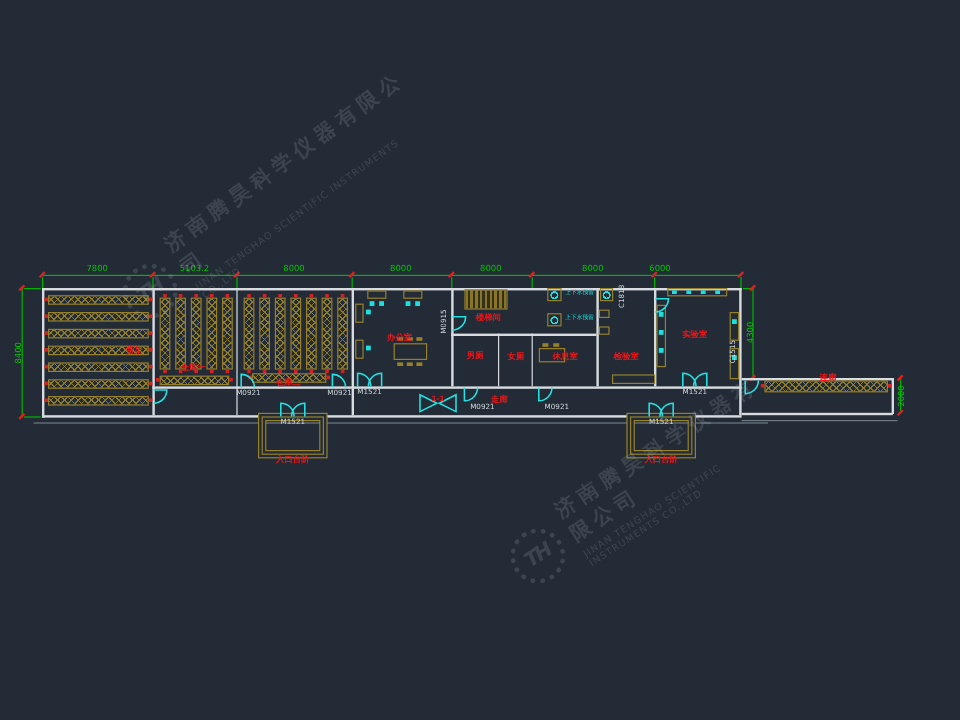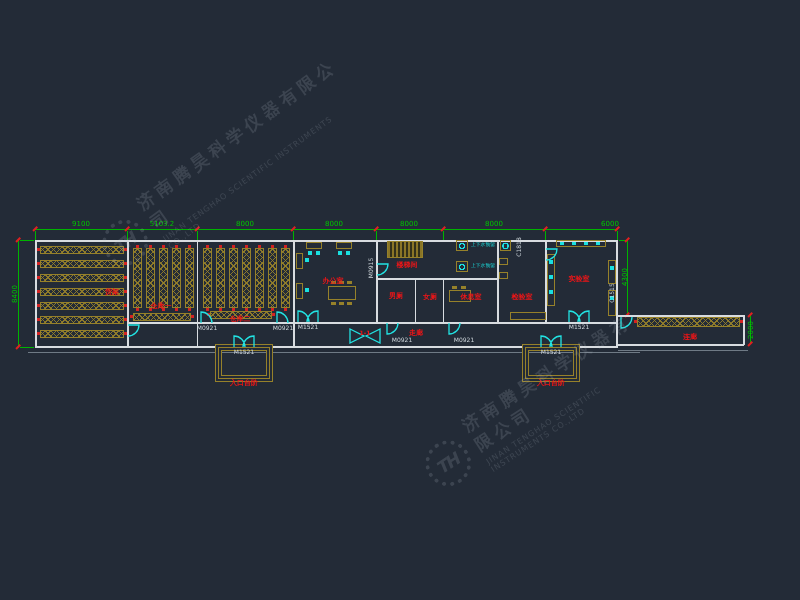--- a/index.html
+++ b/index.html
@@ -57,27 +57,27 @@
   <i class="dim" style="left:545px;top:231px;width:1px;height:9px"></i>
   <i class="dim" style="left:617px;top:231px;width:1px;height:9px"></i>
   <i class="tk" style="left:32px;top:228px"></i>
   <i class="tk" style="left:124px;top:228px"></i>
   <i class="tk" style="left:194px;top:228px"></i>
   <i class="tk" style="left:290px;top:228px"></i>
   <i class="tk" style="left:373px;top:228px"></i>
   <i class="tk" style="left:440px;top:228px"></i>
   <i class="tk" style="left:542px;top:228px"></i>
   <i class="tk" style="left:614px;top:228px"></i>
-  <span class="gl" style="left:81px;top:221px">9100</span>
+  <span class="gl" style="left:81px;top:221px">7800</span>
   <span class="gl" style="left:162px;top:221px">5103.2</span>
   <span class="gl" style="left:245px;top:221px">8000</span>
   <span class="gl" style="left:334px;top:221px">8000</span>
   <span class="gl" style="left:409px;top:221px">8000</span>
   <span class="gl" style="left:494px;top:221px">8000</span>
-  <span class="gl" style="left:610px;top:221px">6000</span>
+  <span class="gl" style="left:550px;top:221px">6000</span>
 
   <i class="dim" style="left:18px;top:240px;width:1px;height:108px"></i>
   <i class="dim" style="left:20px;top:240px;width:14px;height:1px"></i>
   <i class="dim" style="left:20px;top:347px;width:14px;height:1px"></i>
   <i class="tk" style="left:15px;top:239px"></i>
   <i class="tk" style="left:15px;top:346px"></i>
   <span class="glv" style="left:16px;top:294px">8400</span>
 
   <i class="dim" style="left:627px;top:240px;width:1px;height:75px"></i>
   <i class="dim" style="left:619px;top:240px;width:8px;height:1px"></i>
@@ -224,21 +224,21 @@
   <span class="rl" style="left:161px;top:303px">仓库一</span>
   <span class="rl" style="left:240px;top:316px">仓库二</span>
   <span class="rl" style="left:333px;top:278px">办公室</span>
   <span class="rl" style="left:407px;top:262px">楼梯间</span>
   <span class="rl" style="left:396px;top:293px">男厕</span>
   <span class="rl" style="left:430px;top:294px">女厕</span>
   <span class="rl" style="left:471px;top:294px">休息室</span>
   <span class="rl" style="left:522px;top:294px">检验室</span>
   <span class="rl" style="left:579px;top:276px">实验室</span>
   <span class="rl" style="left:416px;top:330px">走廊</span>
-  <span class="rl" style="left:690px;top:334px">连廊</span>
+  <span class="rl" style="left:690px;top:312px">连廊</span>
   <span class="rl" style="left:112px;top:289px">货架</span>
   <span class="rl" style="left:244px;top:380px">入口台阶</span>
   <span class="rl" style="left:551px;top:380px">入口台阶</span>
 
   <span class="wl" style="left:244px;top:349px">M1521</span>
   <span class="wl" style="left:551px;top:349px">M1521</span>
   <span class="wl" style="left:308px;top:324px">M1521</span>
   <span class="wl" style="left:579px;top:324px">M1521</span>
   <span class="wl" style="left:402px;top:337px">M0921</span>
   <span class="wl" style="left:464px;top:337px">M0921</span>

